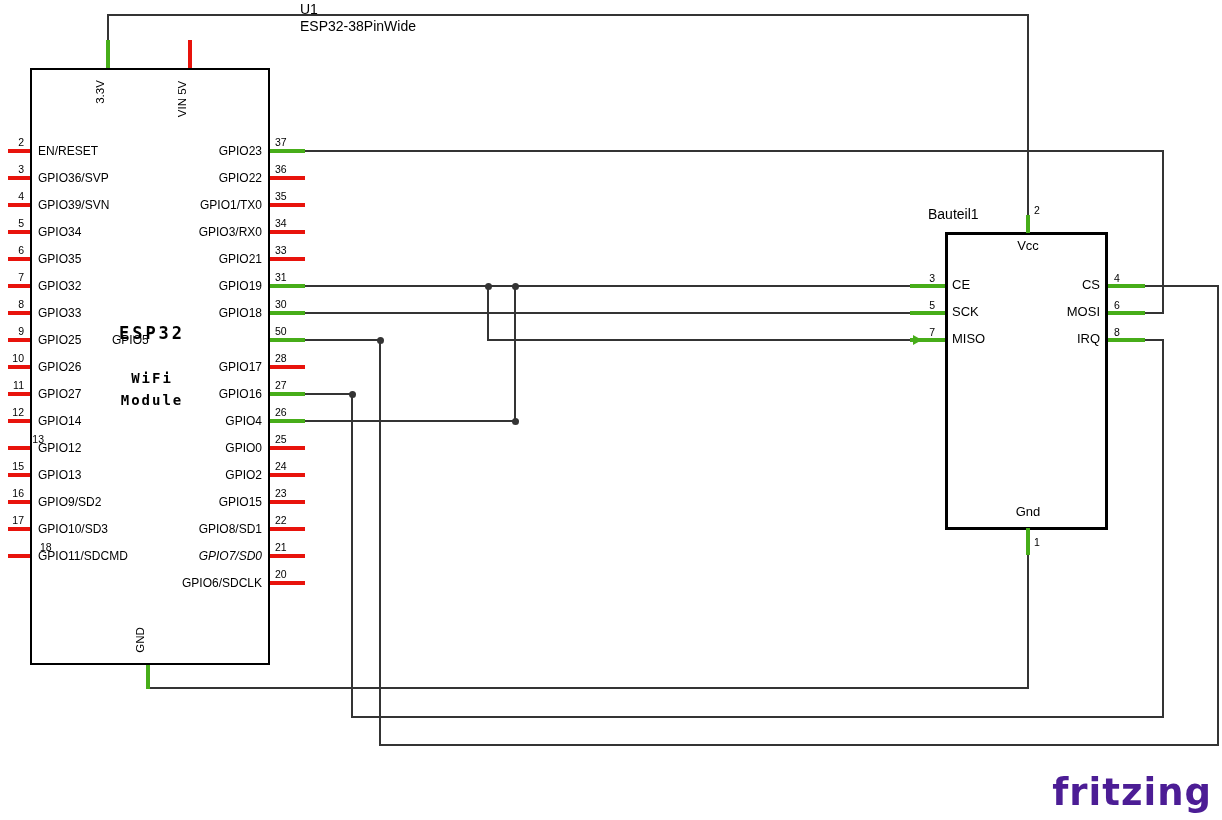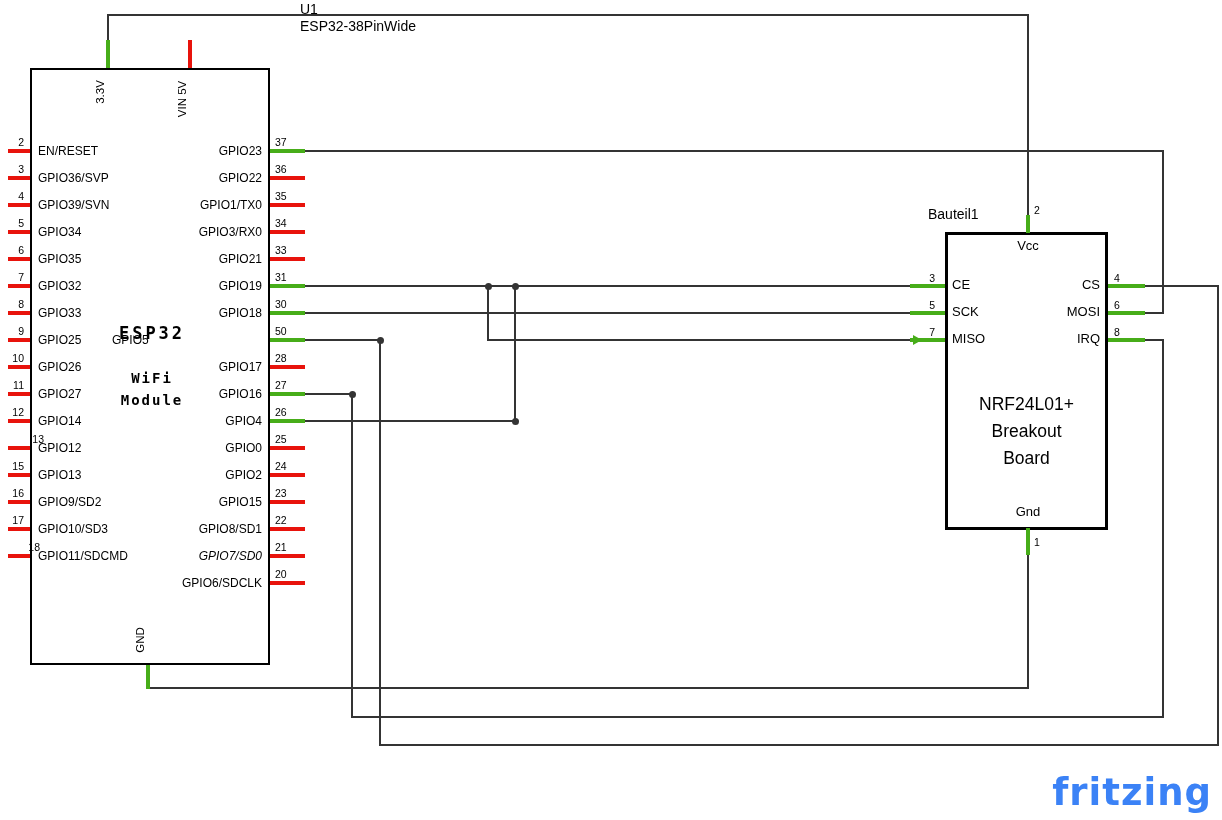--- a/index.html
+++ b/index.html
@@ -38,27 +38,22 @@
   <div class="label" style="left:300px;top:1px;">U1</div>
   <div class="label" style="left:300px;top:18px;">ESP32-38PinWide</div>
   <div class="esp32-title">ESP32</div>
   <div class="esp32-sub">
     <div>WiFi</div>
     <div>Module</div>
   </div>
 
   <div class="comp-box nrf-box" style="left:945px;top:232px;width:163px;height:298px;"></div>
   <div class="label" style="left:928px;top:206px;">Bauteil1</div>
-  <div class="nrf-title">
-    <div>NRF24L01+</div>
-    <div>Breakout</div>
-    <div>Board</div>
-  </div>
-
-  <div class="watermark" style="color: #3b82f6;">fritzing</div>
+
+  <div class="watermark" style="color: #4c1d95;">fritzing</div>
 <div class="wire-seg" style="left: 107px; top: 14px; width: 2px; height: 27px; background: rgb(52, 52, 52);"></div>
     <div class="wire-seg" style="left: 107px; top: 14px; width: 922px; height: 2px; background: rgb(52, 52, 52);"></div>
     <div class="wire-seg" style="left: 1027px; top: 14px; width: 2px; height: 202px; background: rgb(52, 52, 52);"></div>
     <div class="wire-seg" style="left: 304px; top: 150px; width: 860px; height: 2px; background: rgb(52, 52, 52);"></div>
     <div class="wire-seg" style="left: 1162px; top: 150px; width: 2px; height: 164px; background: rgb(52, 52, 52);"></div>
     <div class="wire-seg" style="left: 1144px; top: 312px; width: 20px; height: 2px; background: rgb(52, 52, 52);"></div>
     <div class="wire-seg" style="left: 304px; top: 285px; width: 212px; height: 2px; background: rgb(52, 52, 52);"></div>
     <div class="wire-seg" style="left: 487px; top: 285px; width: 2px; height: 56px; background: rgb(52, 52, 52);"></div>
     <div class="wire-seg" style="left: 487px; top: 339px; width: 426px; height: 2px; background: rgb(52, 52, 52);"></div>
     <div class="wire-seg" style="left: 304px; top: 312px; width: 607px; height: 2px; background: rgb(52, 52, 52);"></div>
@@ -121,21 +116,21 @@
     <div class="stub" style="left: 8px; top: 473px; width: 22px; height: 4px; background: rgb(232, 19, 12);"></div>
     <div class="pin-num" style="left: 0px; top: 460px; width: 24px; text-align: right;">15</div>
     <div class="pin-label" style="left: 38px; top: 468px;">GPIO13</div>
     <div class="stub" style="left: 8px; top: 500px; width: 22px; height: 4px; background: rgb(232, 19, 12);"></div>
     <div class="pin-num" style="left: 0px; top: 487px; width: 24px; text-align: right;">16</div>
     <div class="pin-label" style="left: 38px; top: 495px;">GPIO9/SD2</div>
     <div class="stub" style="left: 8px; top: 527px; width: 22px; height: 4px; background: rgb(232, 19, 12);"></div>
     <div class="pin-num" style="left: 0px; top: 514px; width: 24px; text-align: right;">17</div>
     <div class="pin-label" style="left: 38px; top: 522px;">GPIO10/SD3</div>
     <div class="stub" style="left: 8px; top: 554px; width: 22px; height: 4px; background: rgb(232, 19, 12);"></div>
-    <div class="pin-num" style="left: 0px; top: 541px; width: 40px; text-align: right;">18</div>
+    <div class="pin-num" style="left: 0px; top: 541px; width: 40px;  padding-left: 40px;">18</div>
     <div class="pin-label" style="left: 38px; top: 549px;">GPIO11/SDCMD</div>
     <div class="stub" style="left: 270px; top: 149px; width: 35px; height: 4px; background: rgb(71, 173, 25);"></div>
     <div class="pin-num" style="left: 275px; top: 136px; width: 30px;">37</div>
     <div class="pin-label" style="left: 112px; top: 144px; width: 150px; text-align: right;">GPIO23</div>
     <div class="stub" style="left: 270px; top: 176px; width: 35px; height: 4px; background: rgb(232, 19, 12);"></div>
     <div class="pin-num" style="left: 275px; top: 163px; width: 30px;">36</div>
     <div class="pin-label" style="left: 112px; top: 171px; width: 150px; text-align: right;">GPIO22</div>
     <div class="stub" style="left: 270px; top: 203px; width: 35px; height: 4px; background: rgb(232, 19, 12);"></div>
     <div class="pin-num" style="left: 275px; top: 190px; width: 30px;">35</div>
     <div class="pin-label" style="left: 112px; top: 198px; width: 150px; text-align: right;">GPIO1/TX0</div>

